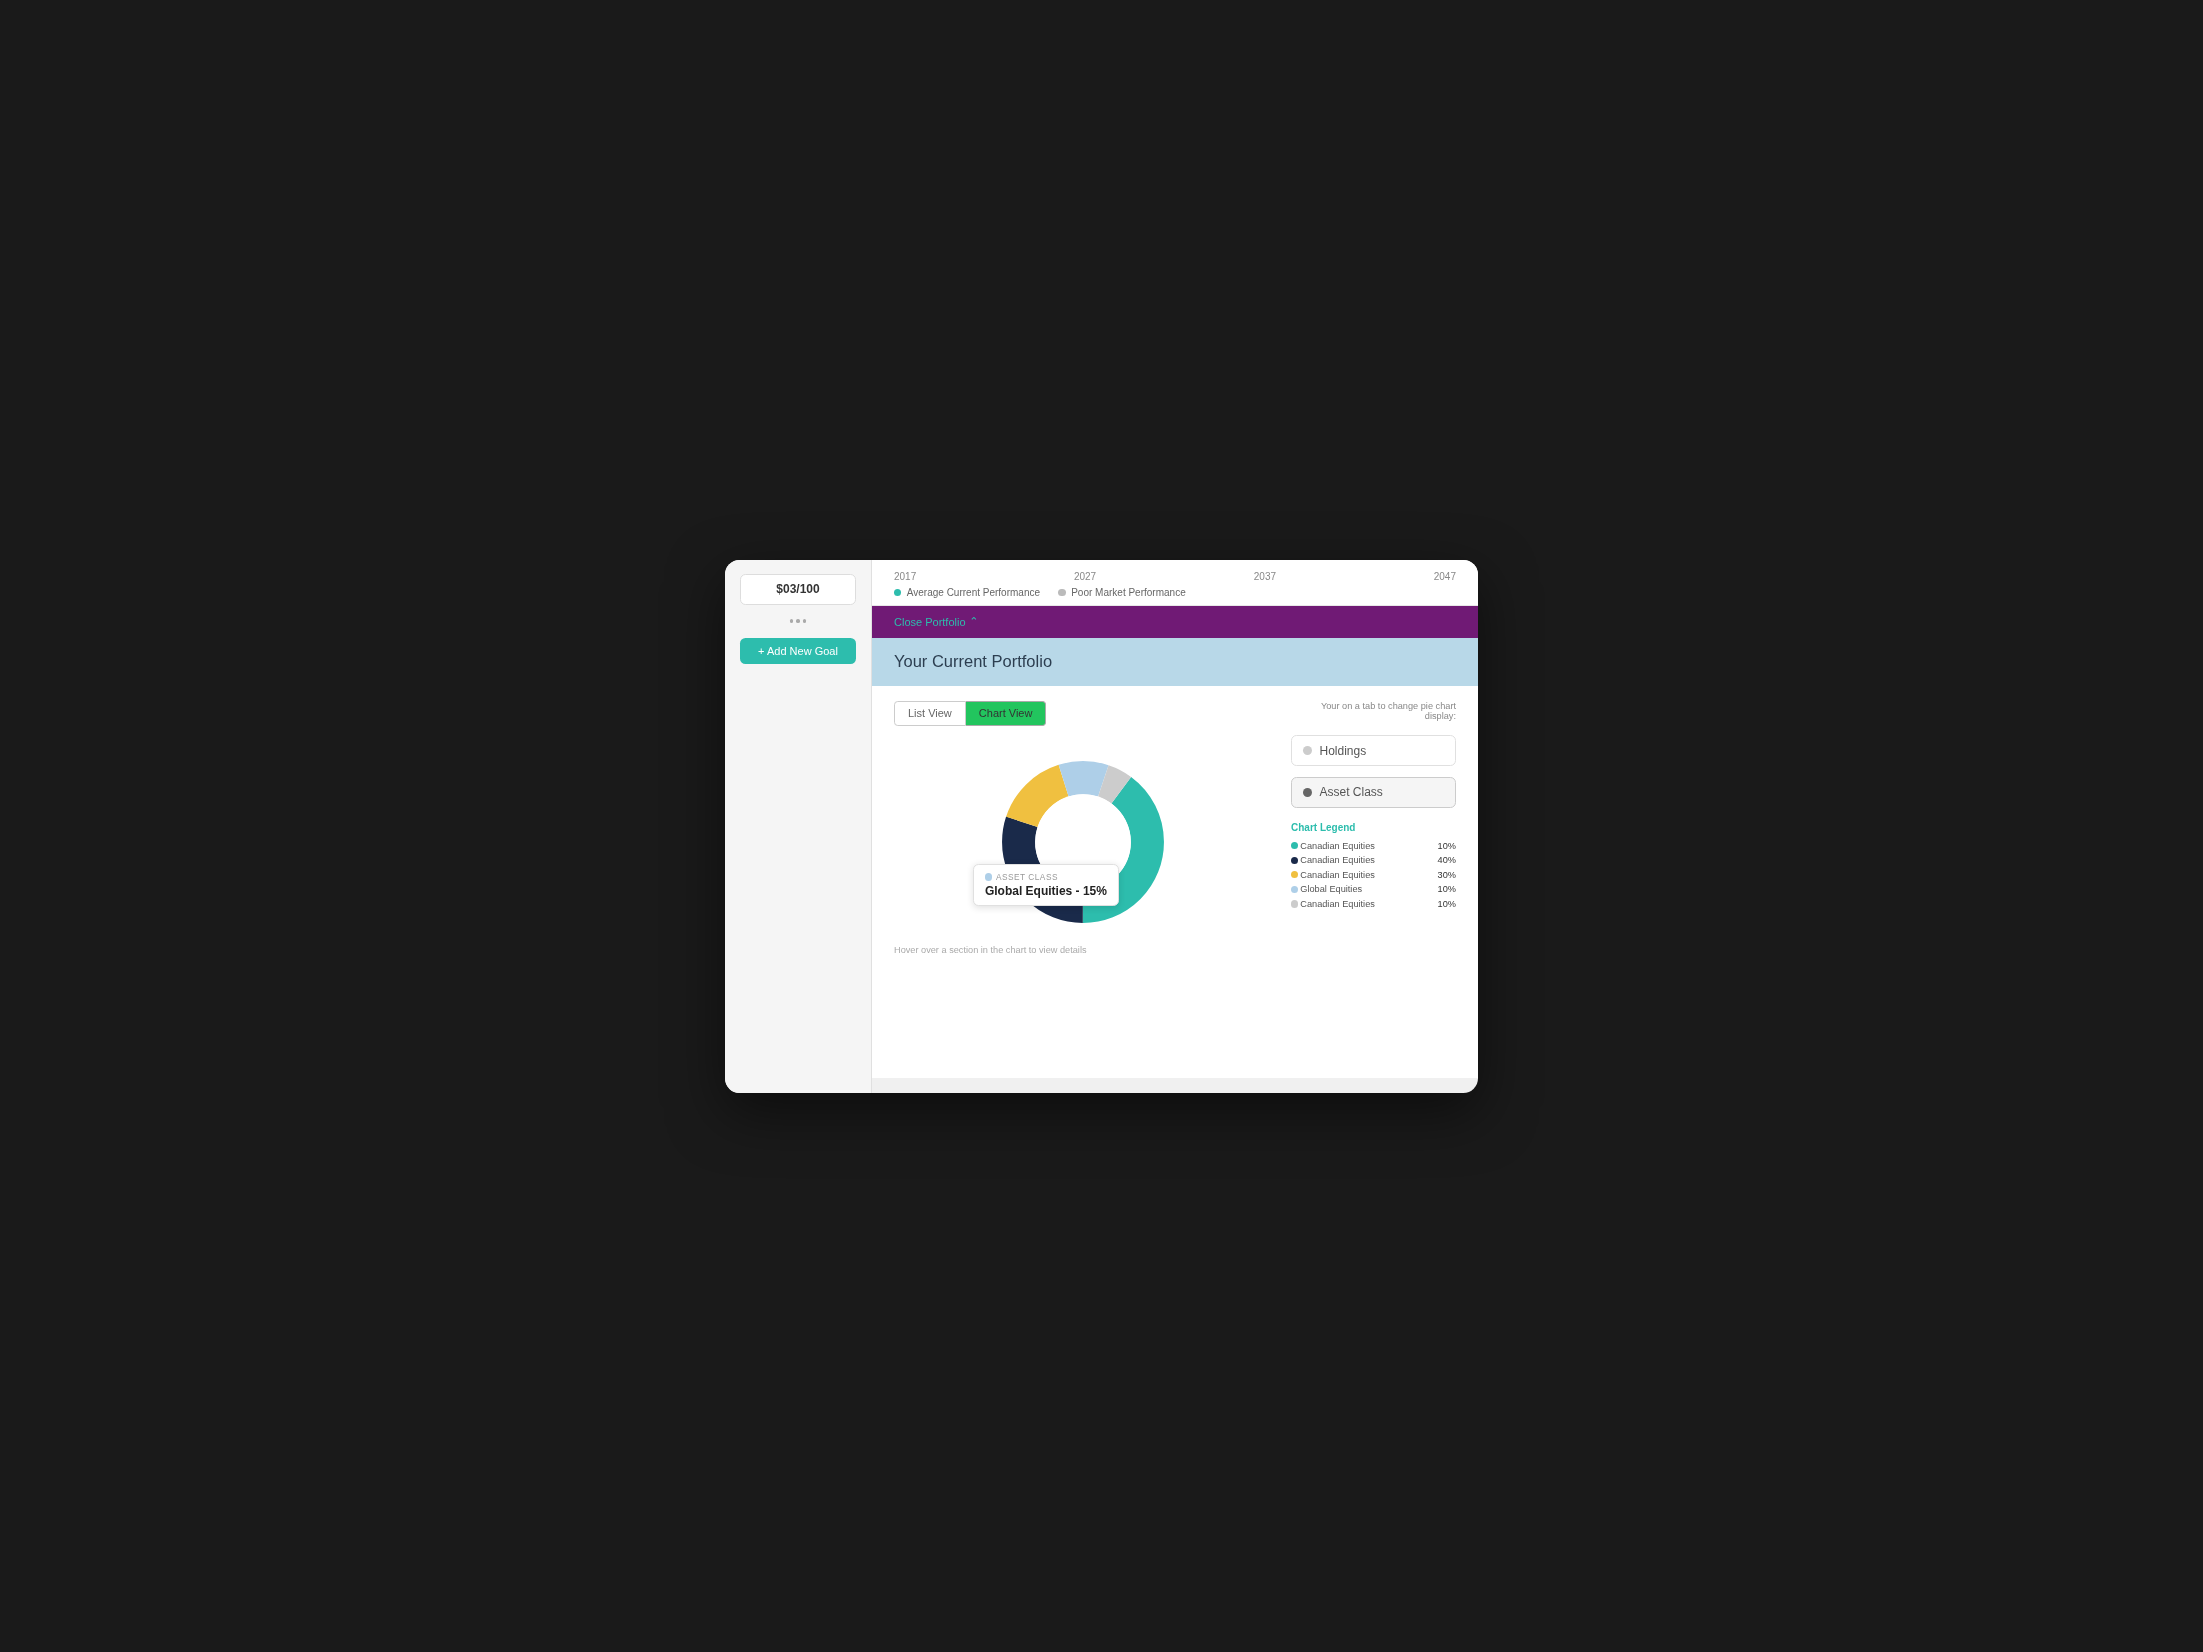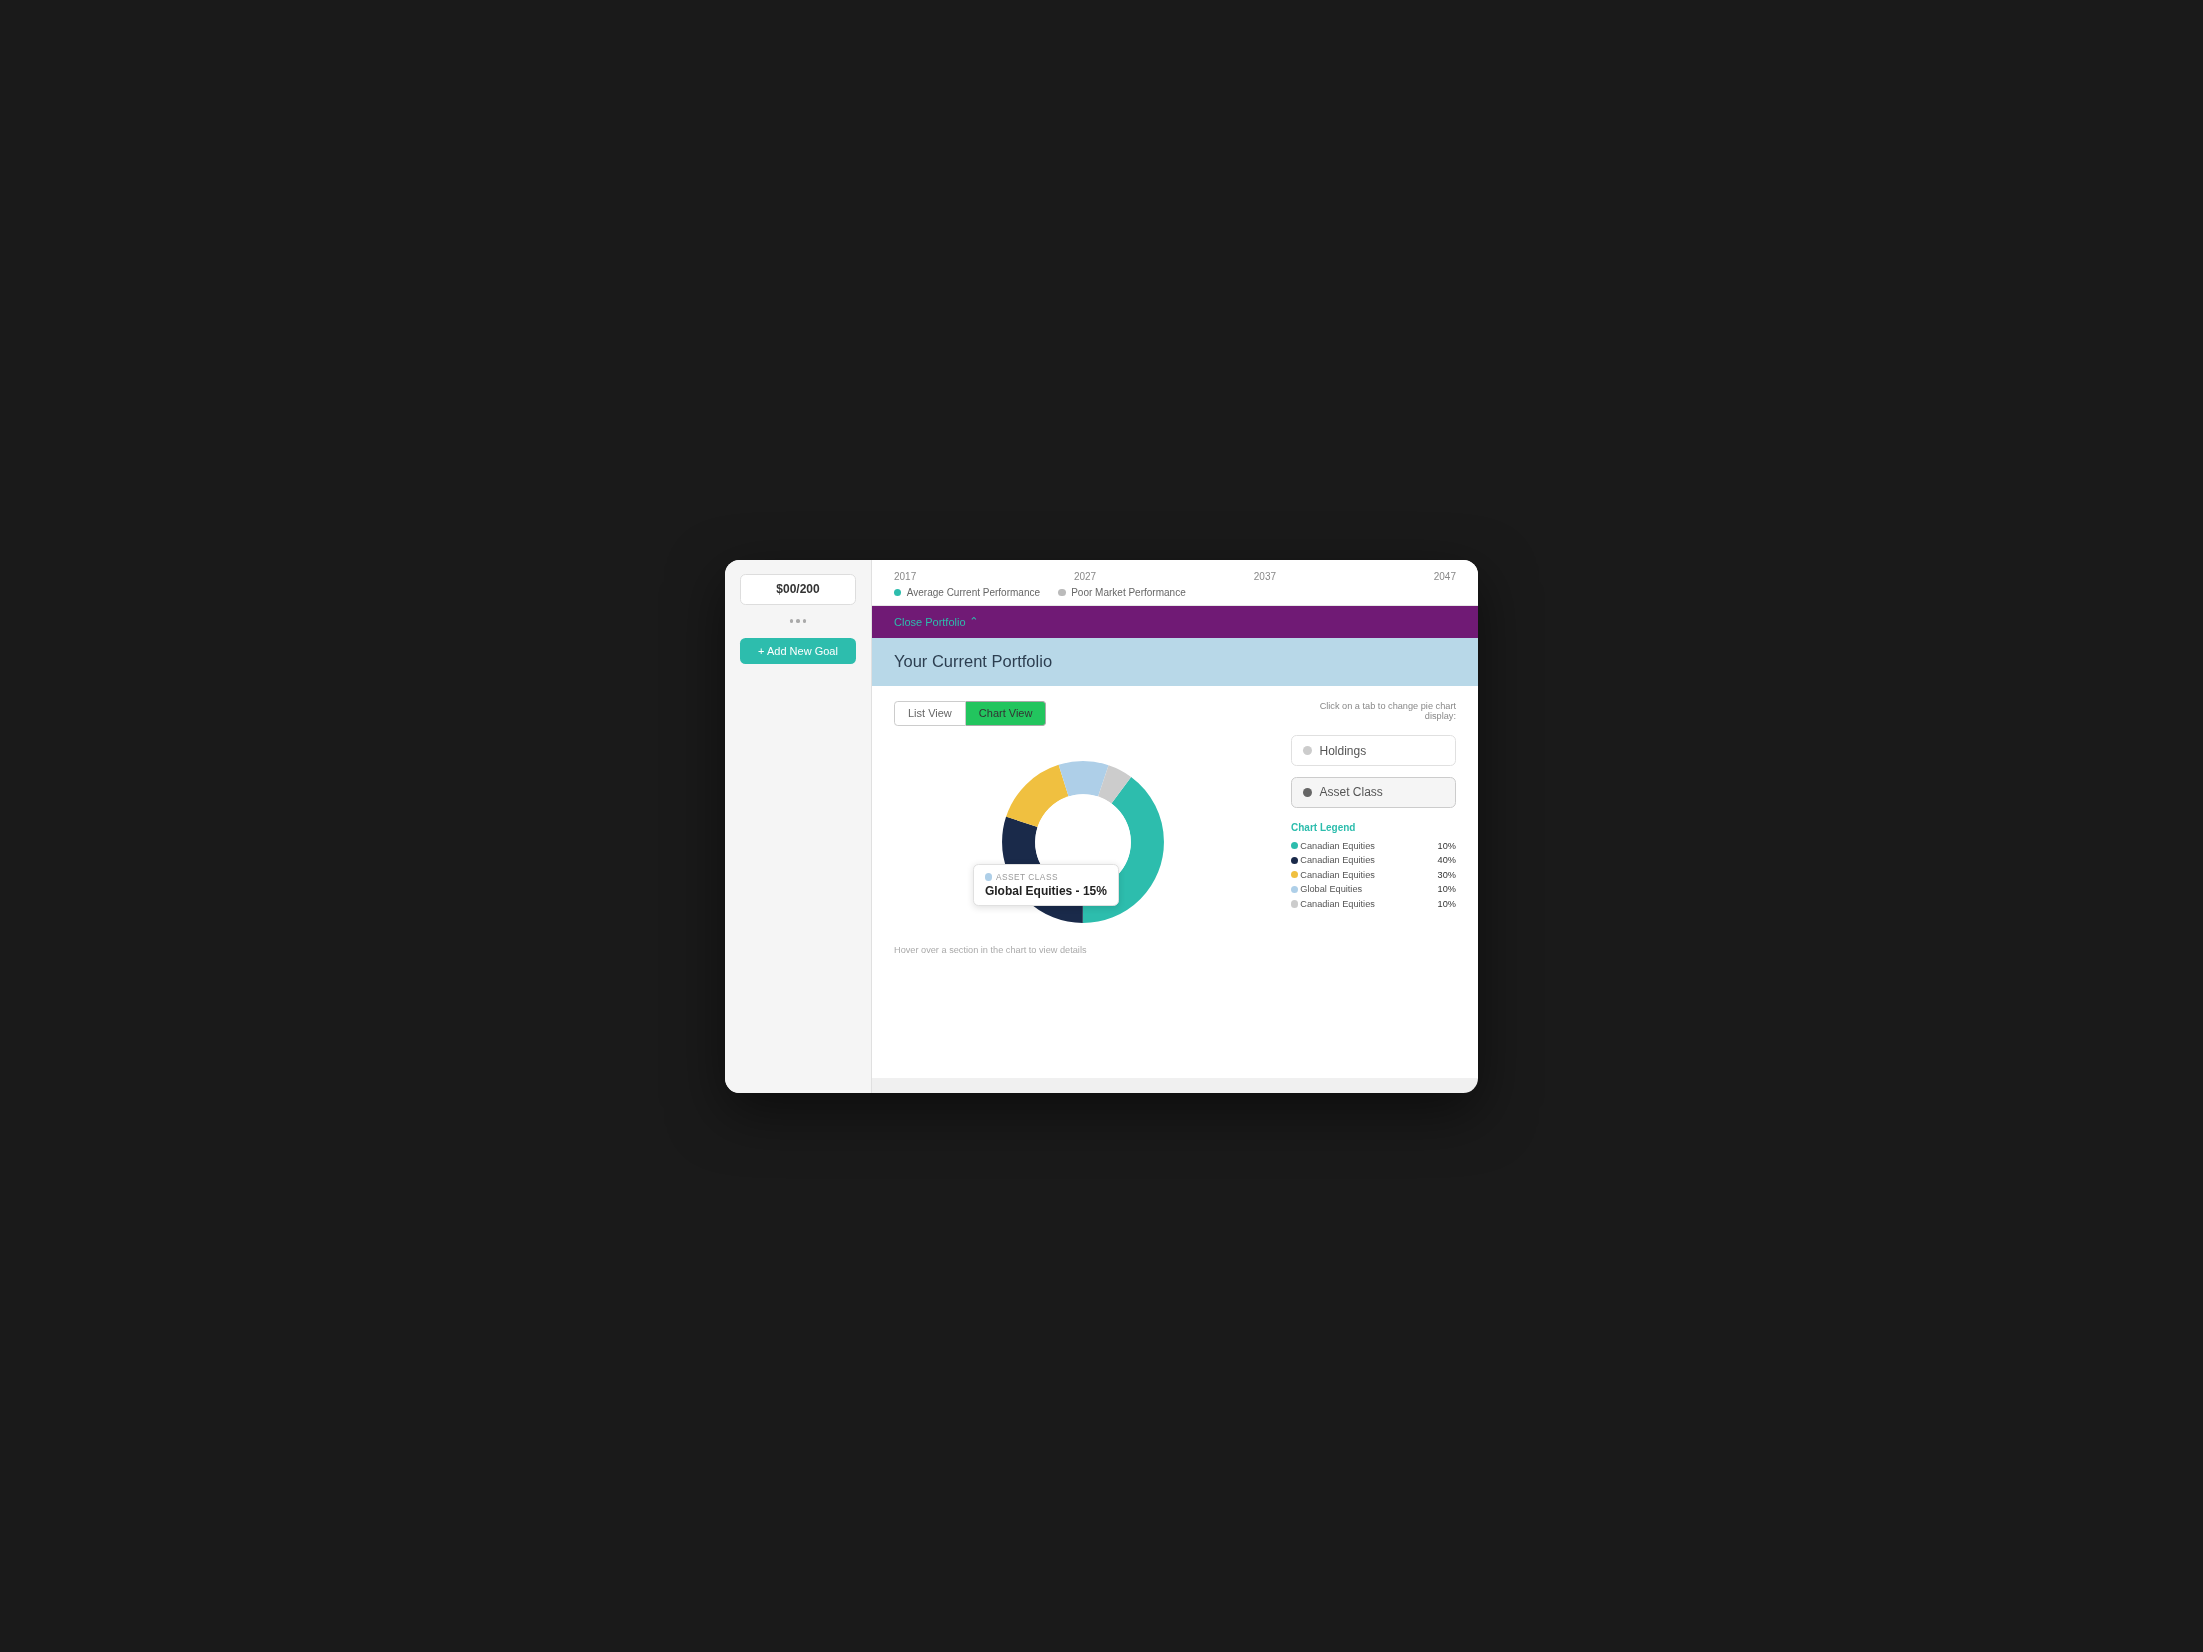--- a/index.html
+++ b/index.html
@@ -293,21 +293,21 @@
       color: #333;
       font-weight: 500;
     }
   </style>
 </head>
 <body>
 
 <div class="app-window">
 
   <div class="sidebar">
-    <div class="sidebar-amount">$00/200</div>
+    <div class="sidebar-amount">$03/100</div>
     <div class="sidebar-dots">
       <span></span>
         <span></span>
         <span></span>
     </div>
     <button class="add-goal-btn">+ Add New Goal</button>
   </div>
 
   <div class="main-content">
 
@@ -373,21 +373,21 @@
                 <span>ASSET CLASS</span>
               </div>
               <div class="tooltip-value">Global Equities - 15%</div>
             </div>
           </div>
 
           <div class="chart-hint">Hover over a section in the chart to view details</div>
         </div>
 
         <div class="right-panel">
-          <div class="tab-instruction">Click on a tab to change pie chart display:</div>
+          <div class="tab-instruction">Your on a tab to change pie chart display:</div>
 
           <button class="chart-tab-btn">
             <div class="chart-tab-dot" style="background:#cccccc;"></div>
             <span>Holdings</span>
           </button>
 
           <button class="chart-tab-btn active">
             <div class="chart-tab-dot" style="background:#666666;"></div>
             <span>Asset Class</span>
           </button>

